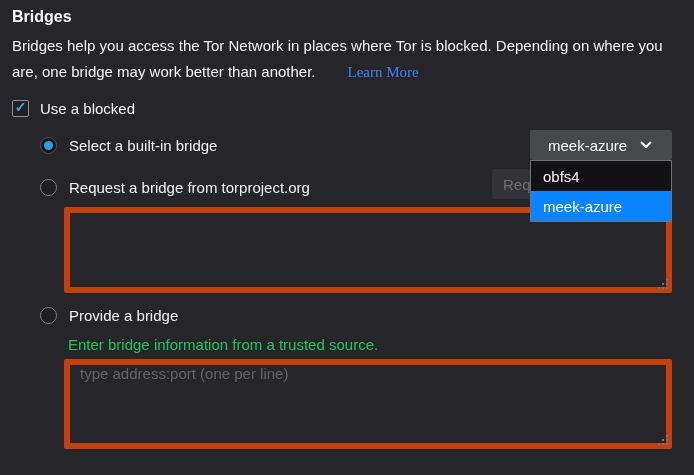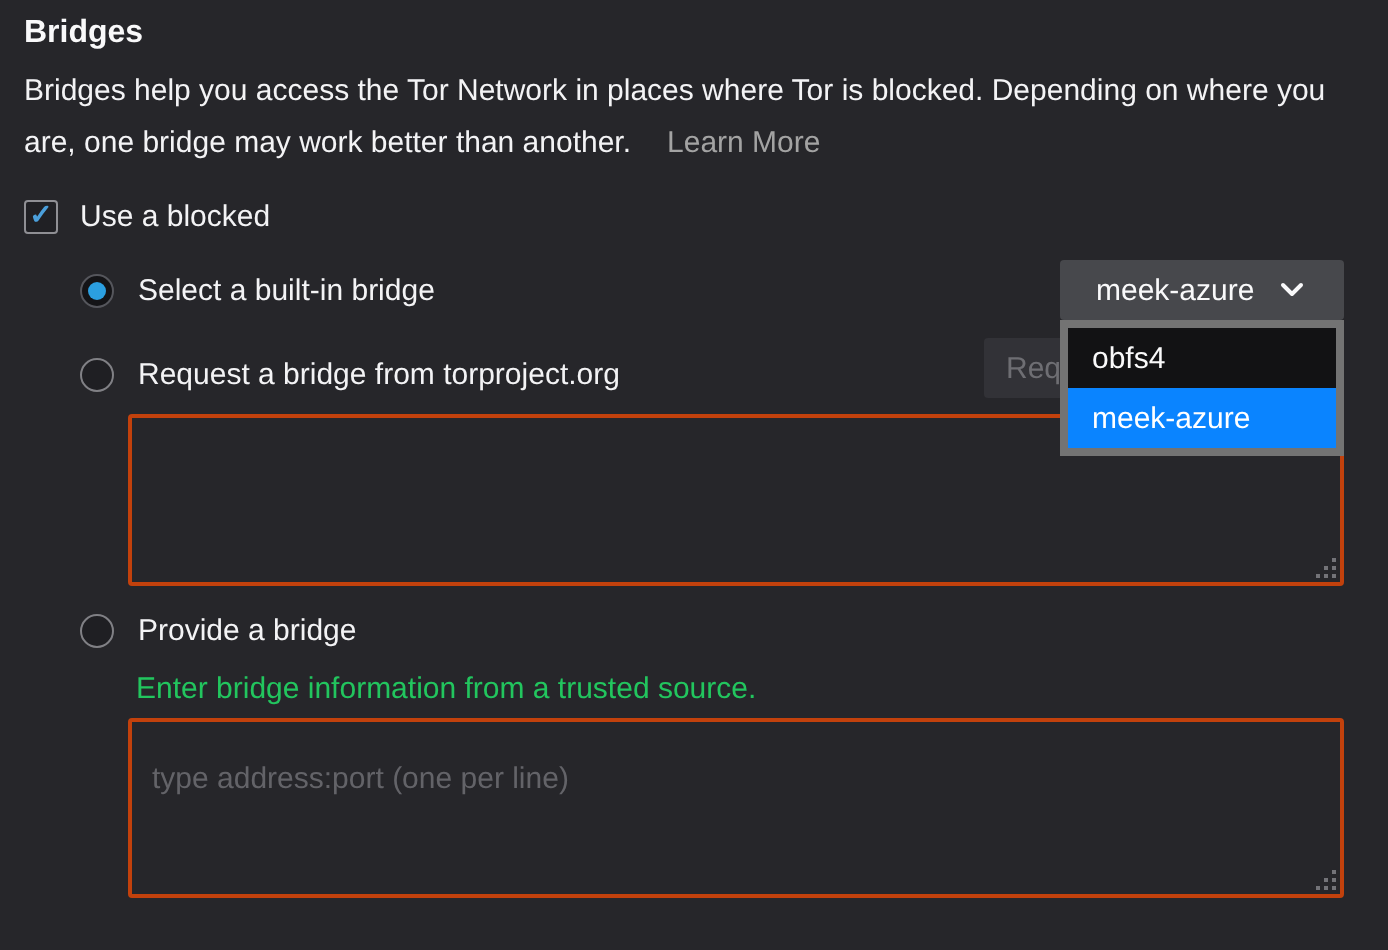--- a/index.html
+++ b/index.html
@@ -31,24 +31,25 @@
     position: absolute;
     left: 12px;
     top: 33px;
     width: 662px;
     margin: 0;
     font-size: 15px;
     line-height: 26px;
     color: #f3f3f5;
   }
   .learn-more {
-    color: #a3a3a3;
+    color: #3b82f6;
     text-decoration: none;
-    margin-left: 18px;
-    cursor: pointer;
+    margin-left: 32px;
+    cursor: pointer;
+    font-family: Liberation Serif, serif;
   }
   .row {
     position: absolute;
     display: flex;
     align-items: center;
     height: 30px;
   }
   .row .label { font-size: 15px; color: #f3f3f5; }
   
   .checkbox {
@@ -107,21 +108,21 @@
     z-index: 5;
   }
   .select-btn .select-value { flex: 1; text-align: left; }
   .select-btn .chevron { flex: none; display: inline-flex; margin-right: 10px; }
   
   .popup {
     position: absolute;
     left: 530px; top: 160px;
     width: 142px;
     background: #121214;
-    border: 4px solid #737373;
+    border: 1px solid #737373;
     box-sizing: border-box;
     z-index: 10;
   }
   .popup .option {
     height: 30px;
     display: flex;
     align-items: center;
     padding-left: 12px;
     font-size: 15px;
     color: #f9f9fa;
@@ -149,28 +150,28 @@
     white-space: nowrap;
   }
   
   .ta-wrap { position: absolute; z-index: 0; }
   .ta-wrap.ta1 { left: 64px; top: 207px; width: 608px; height: 86px; }
   .ta-wrap.ta2 { left: 64px; top: 359px; width: 608px; height: 90px; }
   textarea.bridge-ta {
     width: 100%; height: 100%;
     box-sizing: border-box;
     background: #26262a;
-    border: 2px solid #c2410c;
+    border: 6px solid #c2410c;
     border-radius: 2px;
     resize: none;
     outline: none;
     font-family: "Liberation Sans", sans-serif;
     font-size: 15px;
     color: #fde047;
-    padding: 20px 10px;
+    padding: 0 10px;
   }
   textarea.bridge-ta::placeholder { color: #636368; opacity: 1; }
   .grip {
     position: absolute;
     right: 4px; bottom: 4px;
     width: 2px; height: 2px;
     background: #737378;
     box-shadow:
       -4px 0 #737378,
       -8px 0 #737378,

